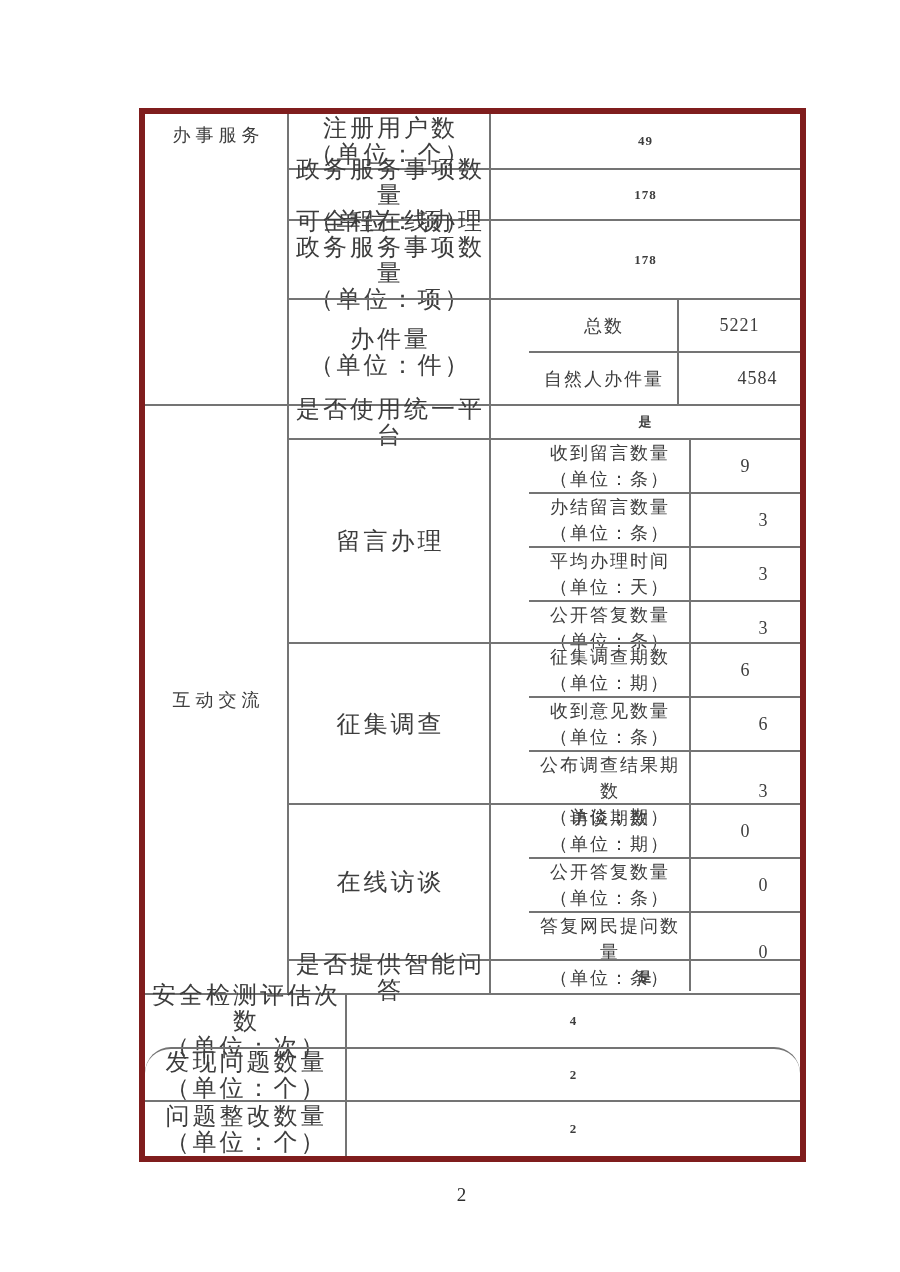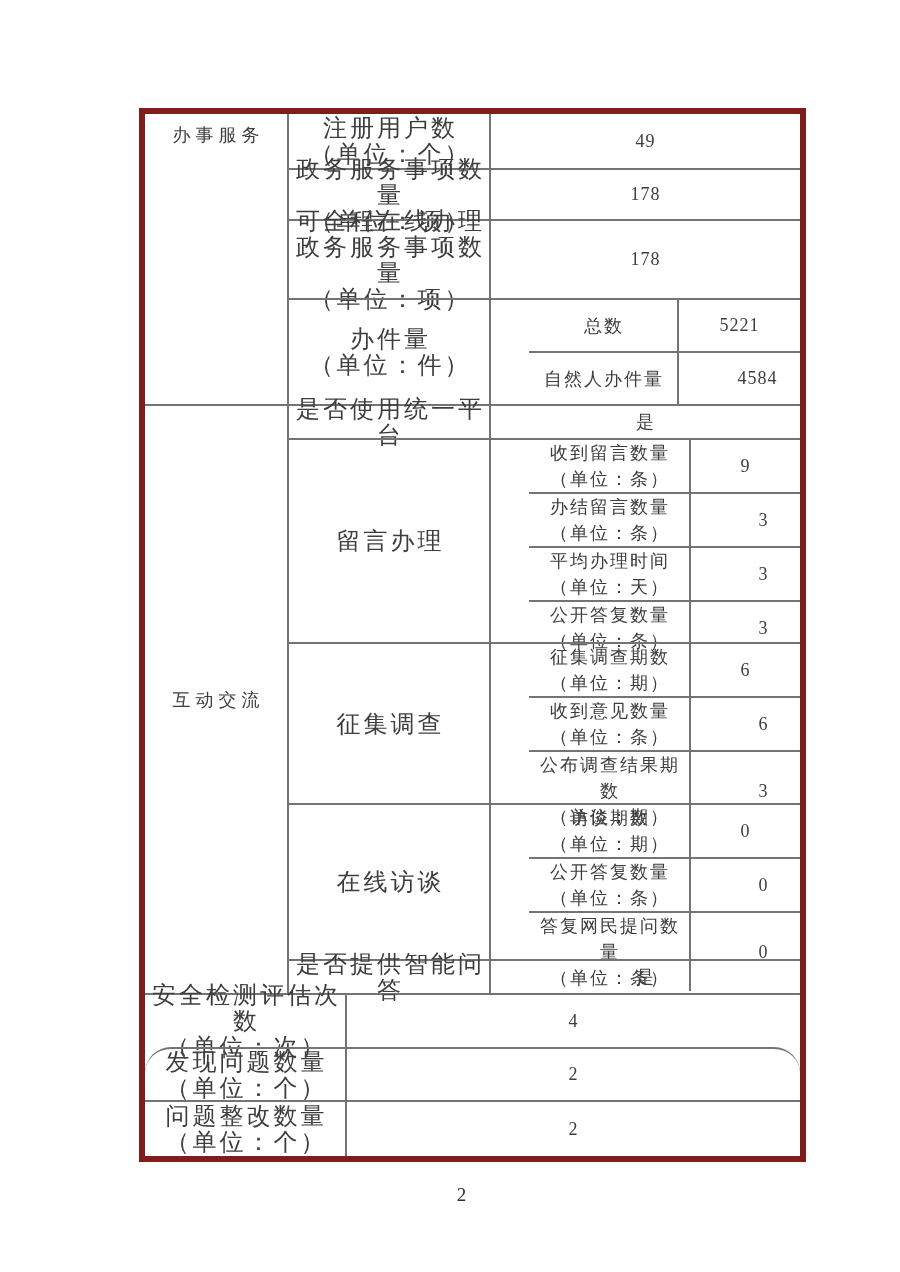--- a/index.html
+++ b/index.html
@@ -53,22 +53,23 @@
     line-height: 26px;
     letter-spacing: 3px;
     padding-left: 3px;
   }
   .vcell {
     flex: 1;
     display: flex;
     align-items: center;
     justify-content: center;
     text-align: center;
-    font-size: 18px;
+    font-size: 13px;
     letter-spacing: 1px;
+    font-weight: bold;
   }
   .subcol { flex: 1; display: flex; flex-direction: column; min-width: 0; padding-left: 38px; }
   .subrow { display: flex; flex: 1; }
   .subrow + .subrow { border-top: 2px solid #747474; gap: 36px; }
   .slcell {
     flex: none;
     border-right: 2px solid #747474;
     display: flex;
     align-items: center;
     justify-content: center;

